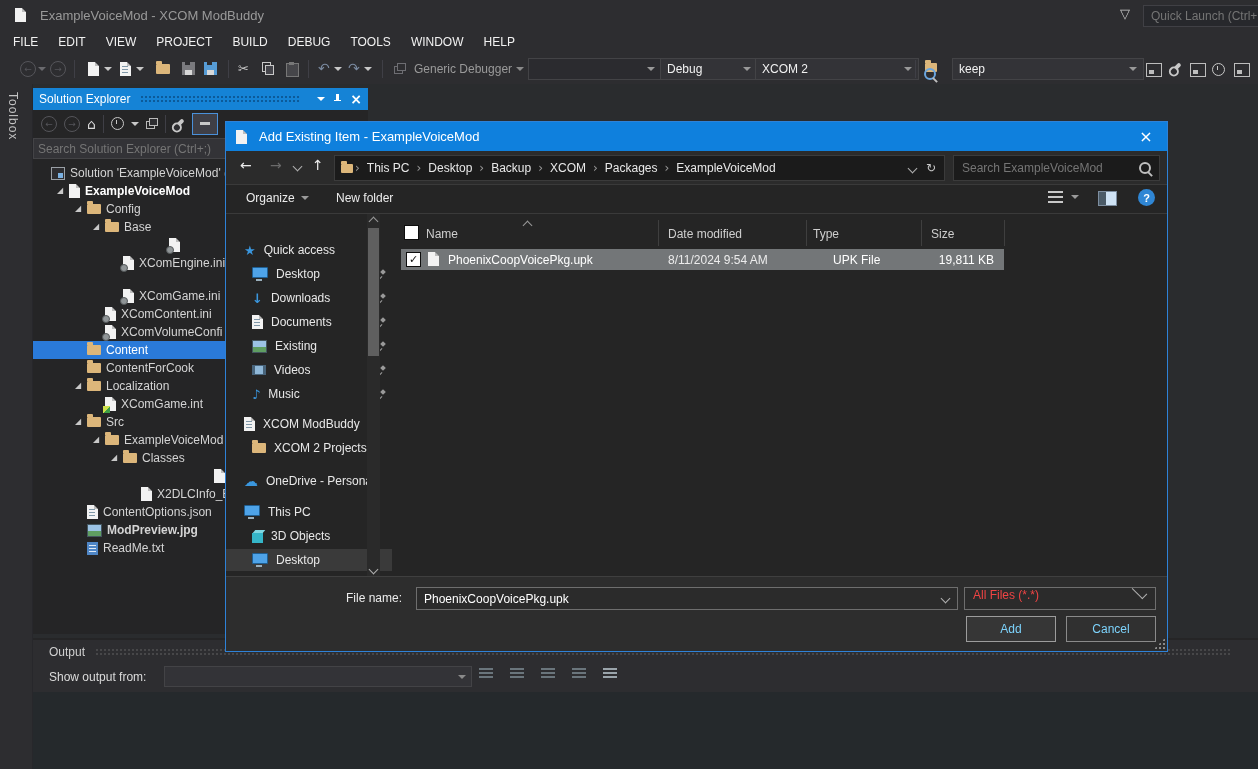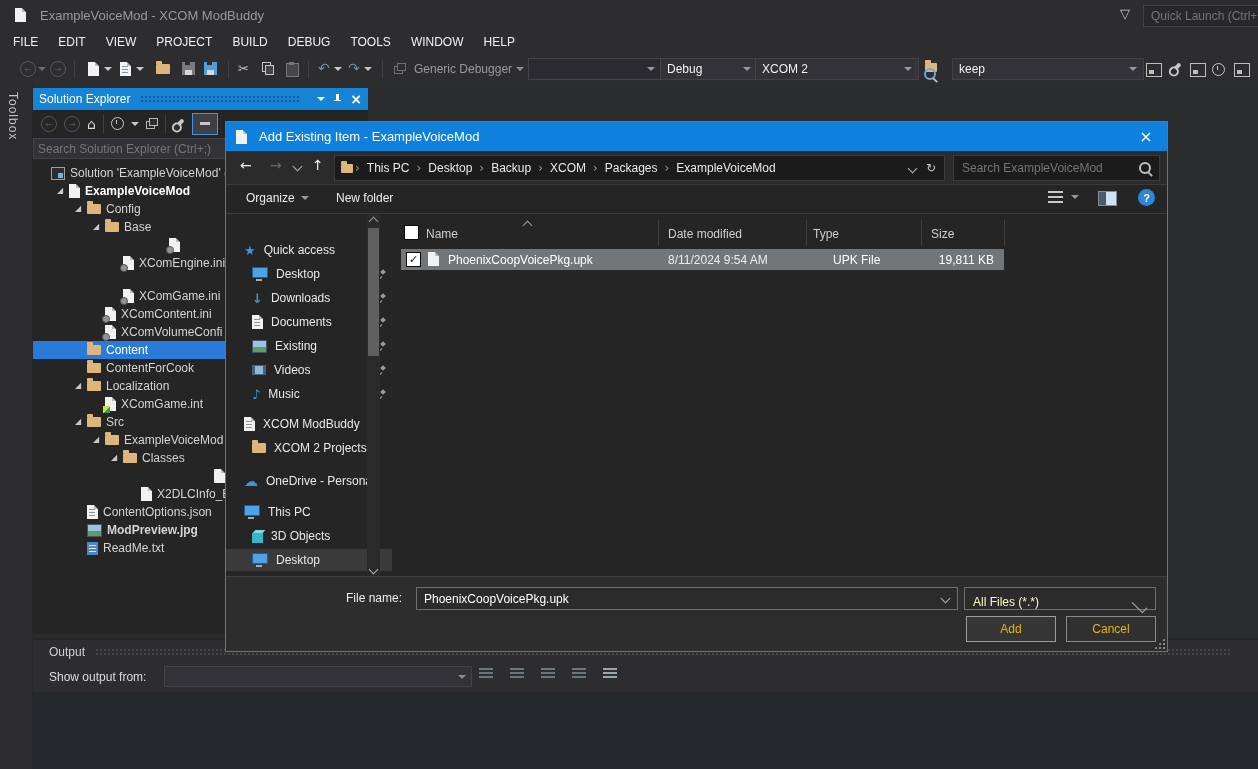--- a/index.html
+++ b/index.html
@@ -166,24 +166,24 @@
   .file-row>*{position:absolute;}
   .fr-name{left:47px;top:4px;}
   .fr-date{left:267px;top:4px;color:#ececec;}
   .fr-type{left:388px;top:4px;margin-left:44px;}
   .fr-size{right:10px;top:4px;}
   .dlg-bottom{position:absolute;left:0;bottom:0;width:100%;height:74px;background:#2d2d2d;border-top:1px solid #3f3f3f;}
   .fn-label{position:absolute;left:120px;top:14px;color:#ececec;}
   .fn-box{position:absolute;left:190px;top:10px;width:540px;height:21px;background:#2b2b2b;border:1px solid #6e6e6e;display:flex;align-items:center;}
   .fn-box input{flex:1;background:none;border:none;outline:none;color:#fff;font:12px "Liberation Sans",sans-serif;padding:0 7px;}
   .fn-box .chevD{margin-right:8px;}
-  .ft-box{position:absolute;left:738px;top:10px;width:190px;height:21px;background:#2b2b2b;border:1px solid #6e6e6e;display:flex;align-items:flex-end;color:#fef9c3;}
+  .ft-box{position:absolute;left:738px;top:10px;width:190px;height:21px;background:#2b2b2b;border:1px solid #6e6e6e;display:flex;align-items:flex-start;color:#ef4444;}
   .ft-box span{padding-left:8px;}
   .ft-box .chevD{margin-left:auto;margin-right:8px;}
-  .btn{position:absolute;top:39px;width:88px;height:24px;display:flex;align-items:center;justify-content:center;color:#eab308;font-size:12px;}
+  .btn{position:absolute;top:39px;width:88px;height:24px;display:flex;align-items:center;justify-content:center;color:#7dd3fc;font-size:12px;}
   .btn.add{left:740px;background:#363636;border:1px solid #9c9c9c;}
   .btn.cancel{left:840px;background:#303030;border:1px solid #8a8a8a;}
 </style>
 </head>
 <body>
 
 <div class="screen">
 
   <div class="titlebar">
     <span class="cico pg app-icon"></span>

